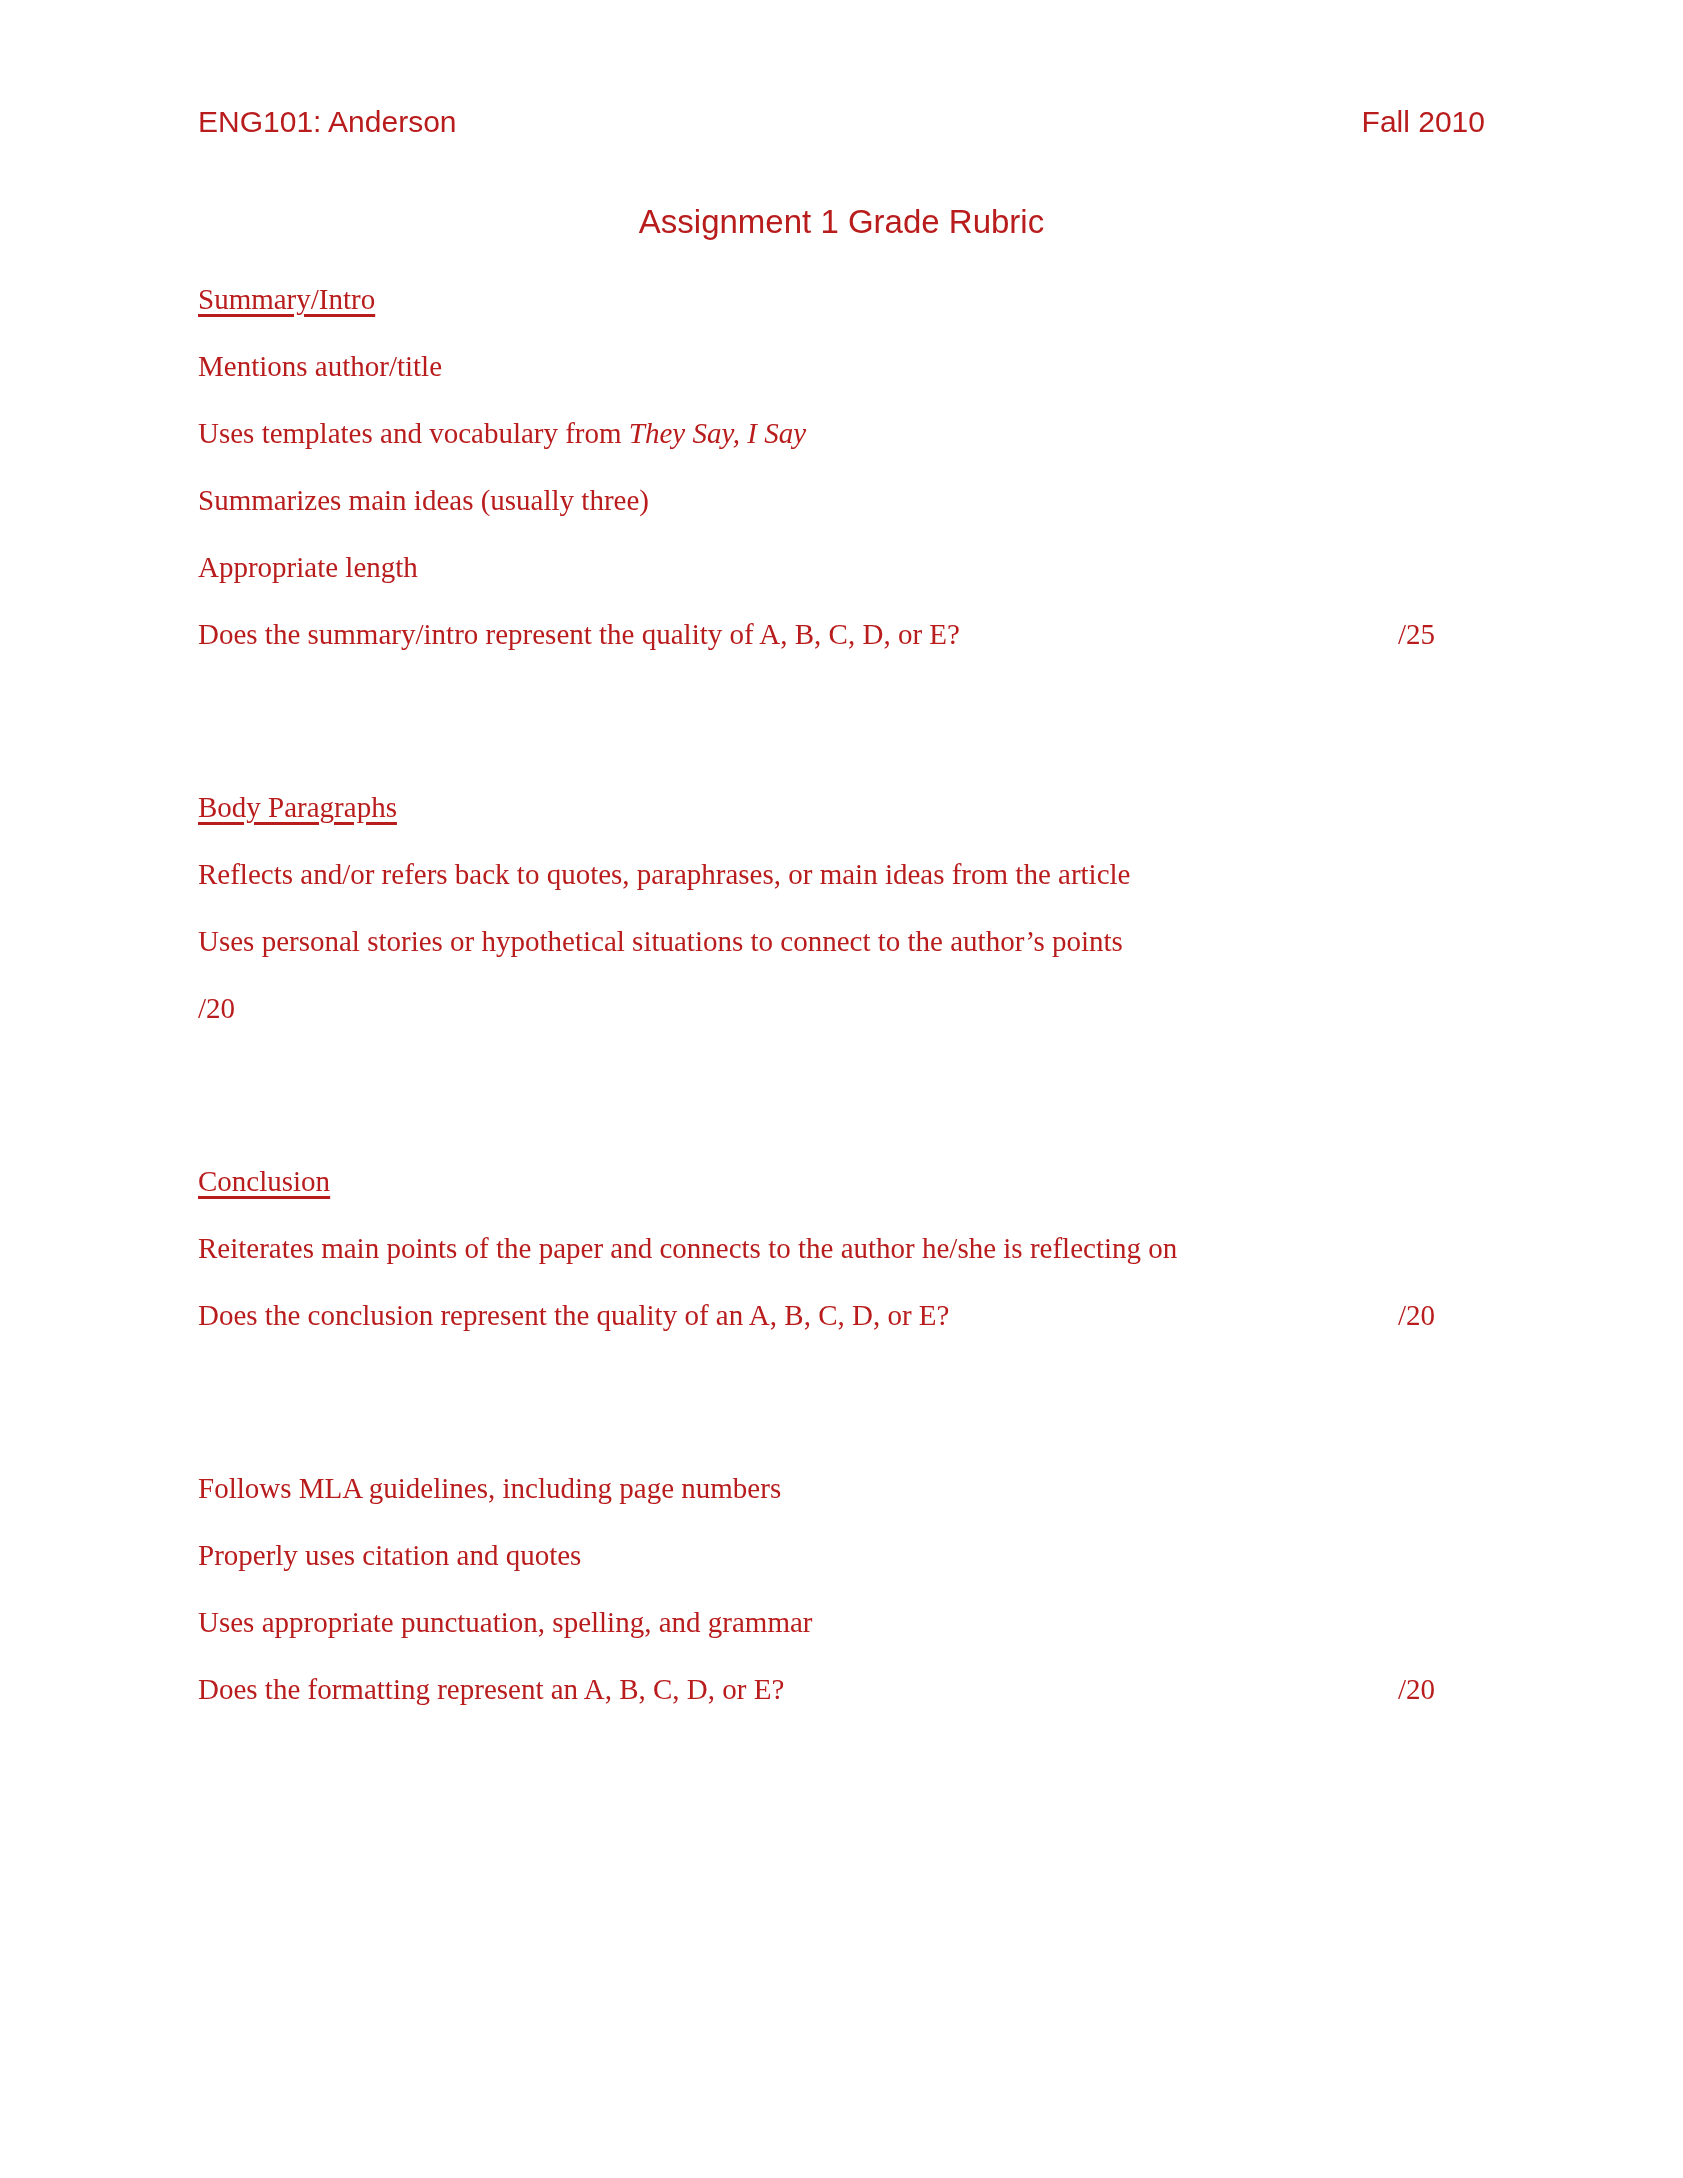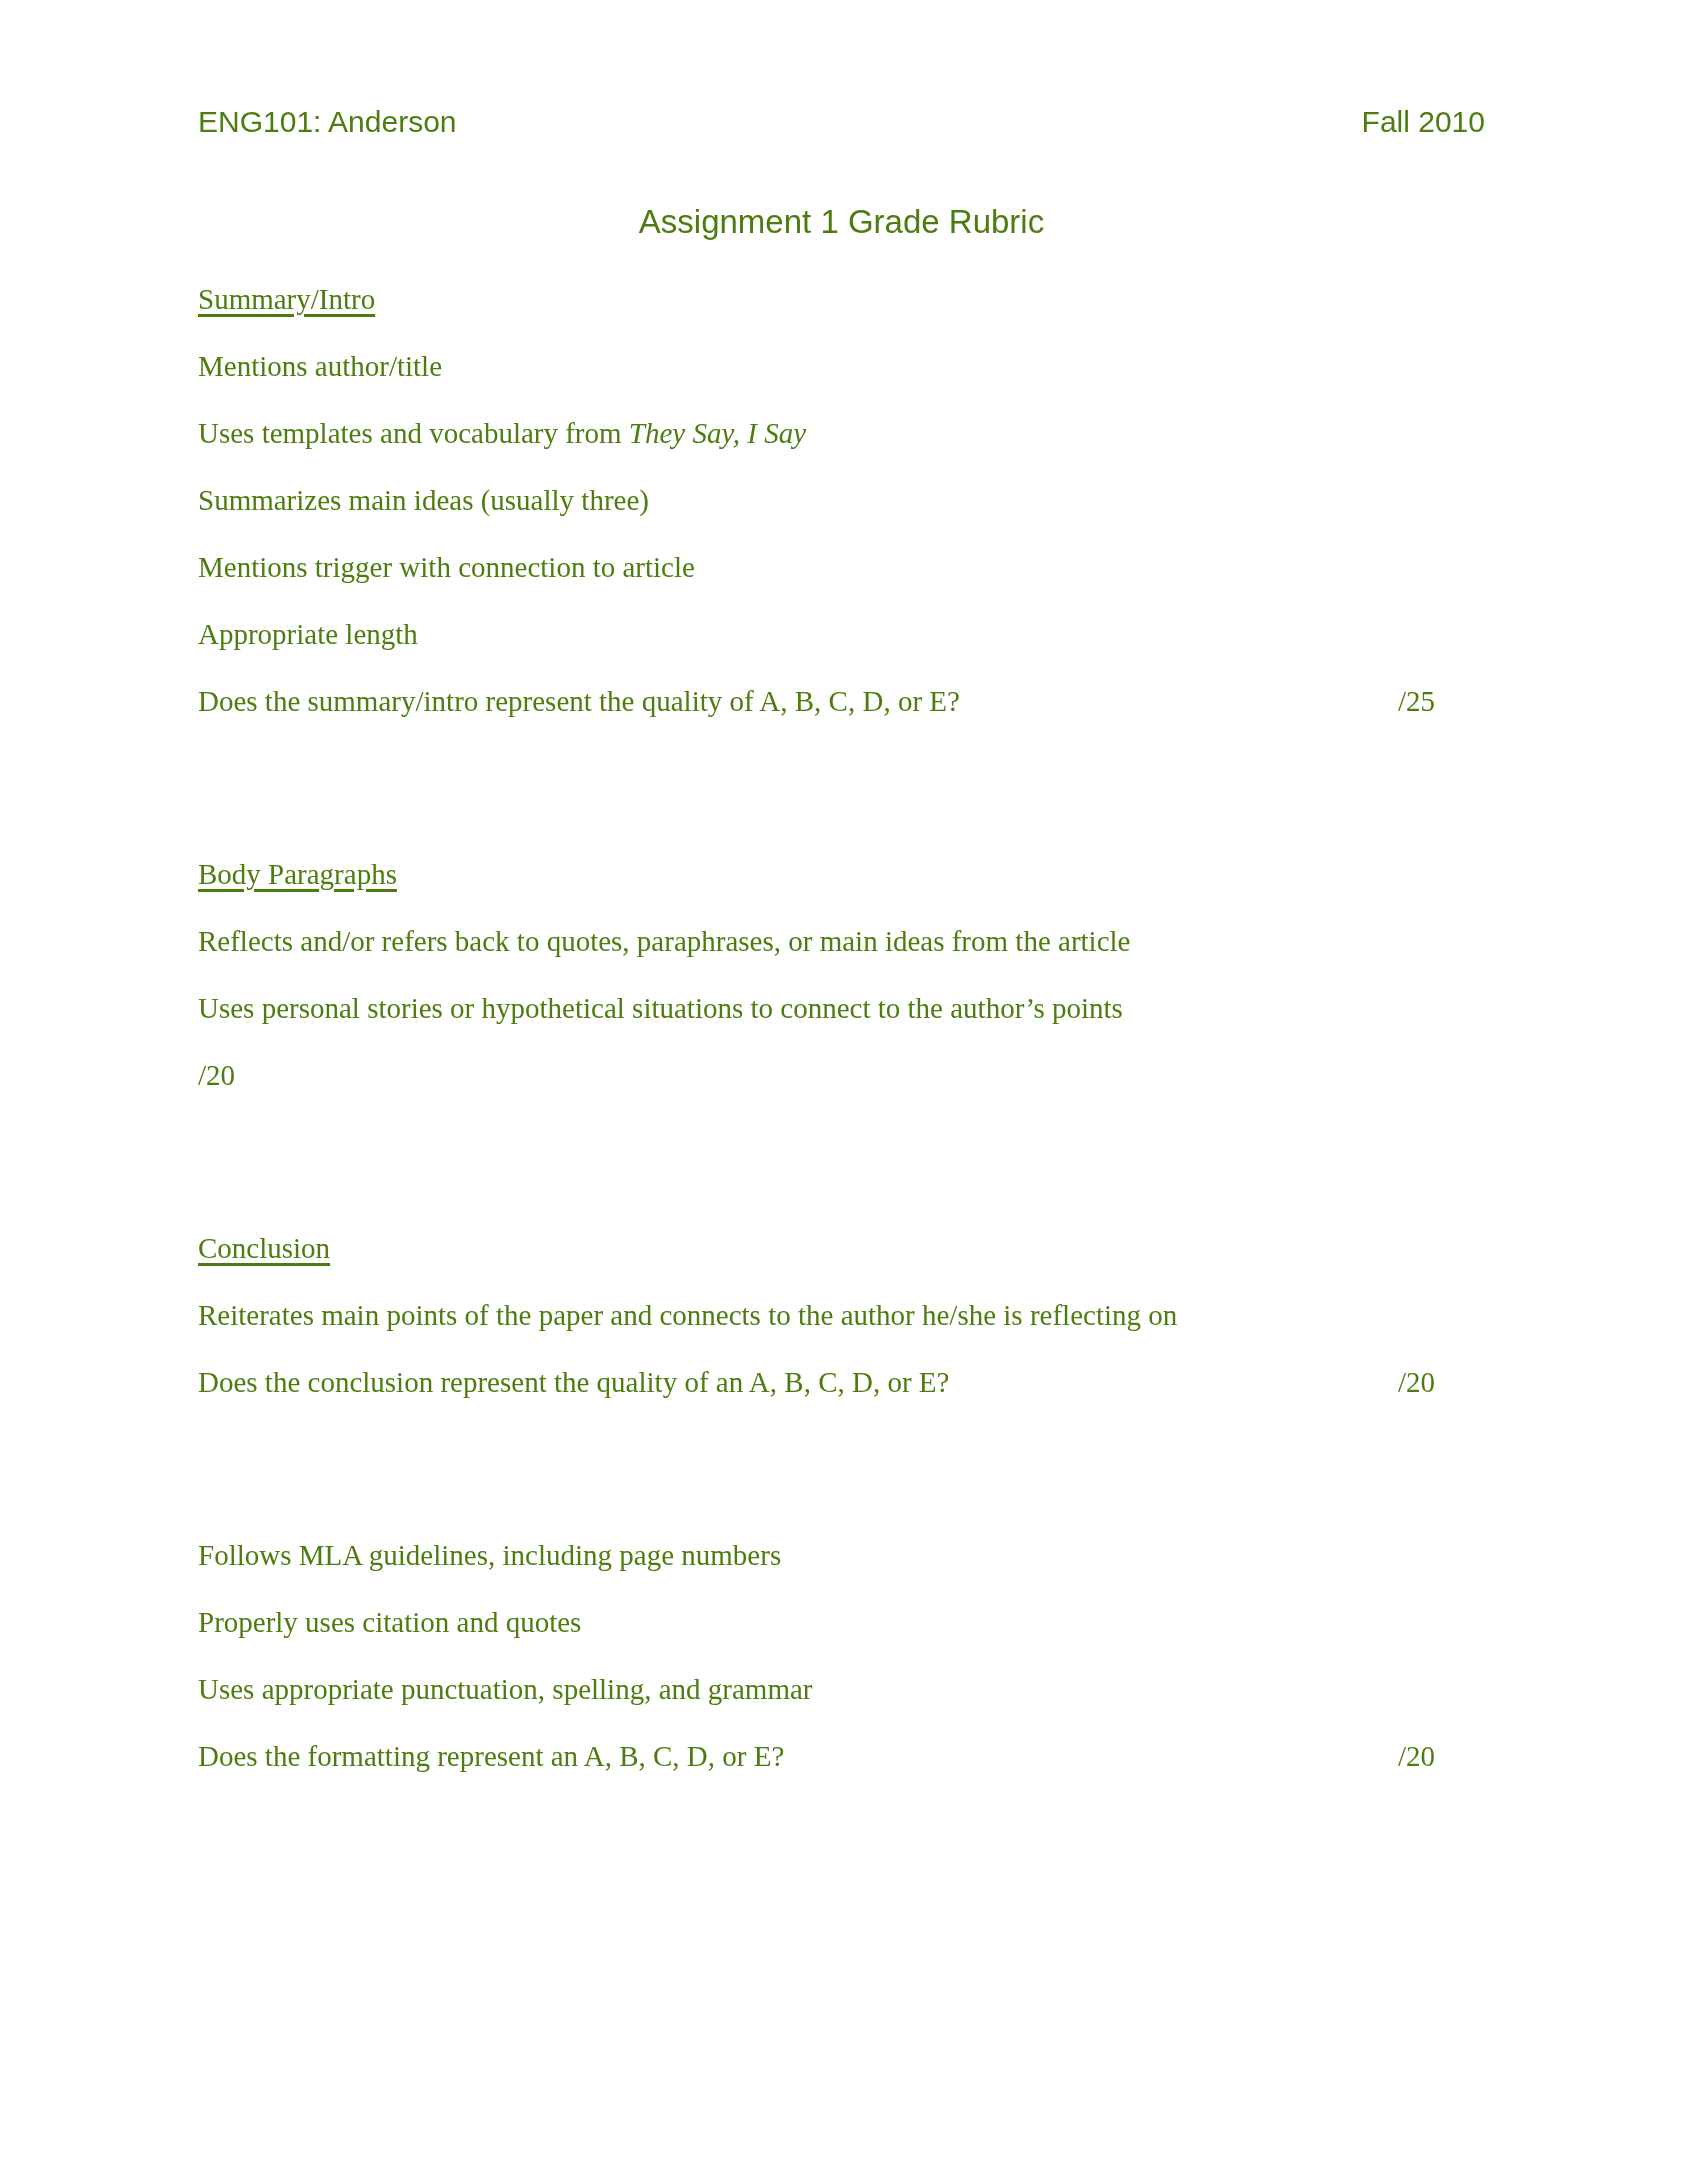--- a/index.html
+++ b/index.html
@@ -6,21 +6,21 @@
     margin: 0;
     padding: 0;
     background: #e8e8e8;
   }
   .page {
     position: relative;
     width: 1683px;
     height: 2178px;
     margin: 0 auto;
     background: #ffffff;
-    color: #4d7c0f;
+    color: #b91c1c;
     box-sizing: border-box;
     padding: 102px 198px 0 198px;
     overflow: hidden;
   }
   .doc-header {
     display: flex;
     justify-content: space-between;
     align-items: flex-start;
     font-family: "Liberation Sans", sans-serif;
     font-size: 30px;
@@ -78,21 +78,20 @@
     <span>Fall 2010</span>
   </div>
 
   <div class="doc-title">Assignment 1 Grade Rubric</div>
 
   <section class="rubric-section first">
     <div class="line heading">Summary/Intro</div>
     <div class="line">Mentions author/title</div>
     <div class="line"><span>Uses templates and vocabulary from </span><span class="italic">They Say, I Say</span></div>
     <div class="line">Summarizes main ideas (usually three)</div>
-    <div class="line">Mentions trigger with connection to article</div>
     <div class="line">Appropriate length</div>
     <div class="line score-line">
       <span>Does the summary/intro represent the quality of A, B, C, D, or E?</span>
       <span class="score">/25</span>
     </div>
   </section>
 
   <section class="rubric-section">
     <div class="line heading">Body Paragraphs</div>
     <div class="line">Reflects and/or refers back to quotes, paraphrases, or main ideas from the article</div>

